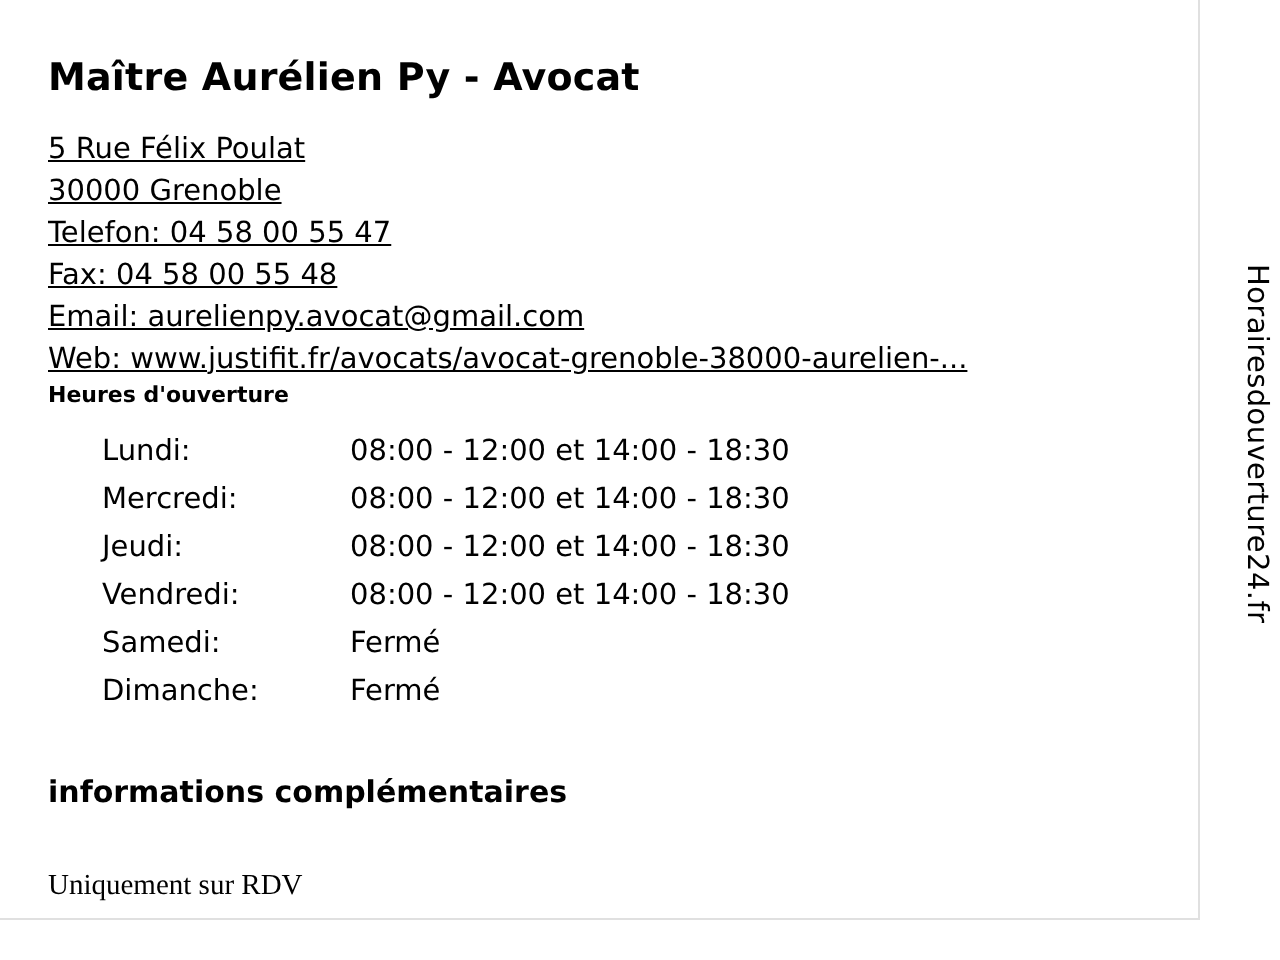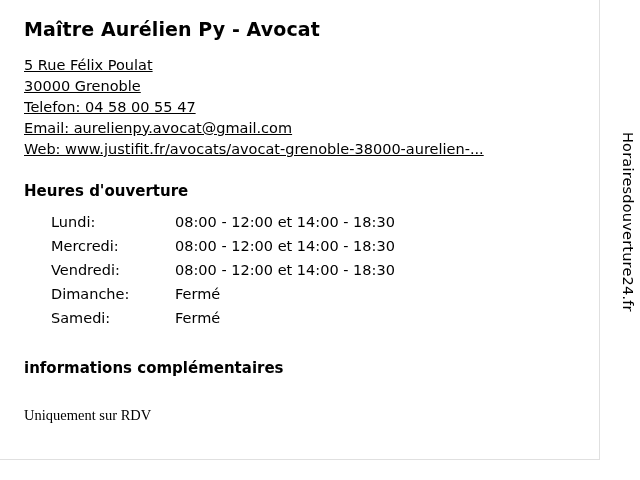--- a/index.html
+++ b/index.html
@@ -17,42 +17,41 @@
   }
   .card {
     position: absolute;
     left: 0;
     top: 0;
     width: 600px;
     height: 460px;
     border-right: 1px solid #e0e0e0;
     border-bottom: 1px solid #e0e0e0;
     box-sizing: border-box;
-    padding: 18px 20px 0 24px;
+    padding: 28px 20px 0 24px;
   }
   .title {
     font-size: 19px;
     font-weight: bold;
     letter-spacing: 0.1px;
     margin: 0 0 14px 0;
     line-height: 1.2;
   }
   .addr-line {
     font-size: 14.5px;
     line-height: 21px;
     white-space: nowrap;
     overflow: hidden;
     text-overflow: ellipsis;
     max-width: 540px;
     text-decoration: underline;
   }
   .section-head {
-    font-size: 15px;
+    font-size: 11px;
     font-weight: bold;
-    margin-top: 22px;
     margin-bottom: 13px;
   }
   table.hours {
     border-collapse: collapse;
     font-size: 14.5px;
     margin-left: 27px;
   }
   table.hours td {
     padding: 0 0 6px 0;
     line-height: 18px;
@@ -90,46 +89,51 @@
 <body>
 
 <div class="card">
 
   <h1 class="title">Maître Aurélien Py - Avocat</h1>
 
   <div class="address-block">
     <div class="addr-line">5 Rue Félix Poulat</div>
     <div class="addr-line">30000 Grenoble</div>
     <div class="addr-line">Telefon: 04 58 00 55 47</div>
+    <div class="addr-line">Fax: 04 58 00 55 48</div>
     <div class="addr-line">Email: aurelienpy.avocat@gmail.com</div>
     <div class="addr-line">Web: www.justifit.fr/avocats/avocat-grenoble-38000-aurelien-...</div>
   </div>
 
   <div class="section-head">Heures d'ouverture</div>
 
   <table class="hours">
     <tbody>
       <tr>
         <td class="day">Lundi:</td>
         <td class="time">08:00 - 12:00 et 14:00 - 18:30</td>
       </tr>
       <tr>
         <td class="day">Mercredi:</td>
         <td class="time">08:00 - 12:00 et 14:00 - 18:30</td>
       </tr>
       <tr>
+        <td class="day">Jeudi:</td>
+        <td class="time">08:00 - 12:00 et 14:00 - 18:30</td>
+      </tr>
+      <tr>
         <td class="day">Vendredi:</td>
         <td class="time">08:00 - 12:00 et 14:00 - 18:30</td>
       </tr>
       <tr>
-        <td class="day">Dimanche:</td>
+        <td class="day">Samedi:</td>
         <td class="time">Fermé</td>
       </tr>
       <tr>
-        <td class="day">Samedi:</td>
+        <td class="day">Dimanche:</td>
         <td class="time">Fermé</td>
       </tr>
     </tbody>
   </table>
 
   <div class="section-head2">informations complémentaires</div>
   <div class="extra-text">Uniquement sur RDV</div>
 
 </div>
 

